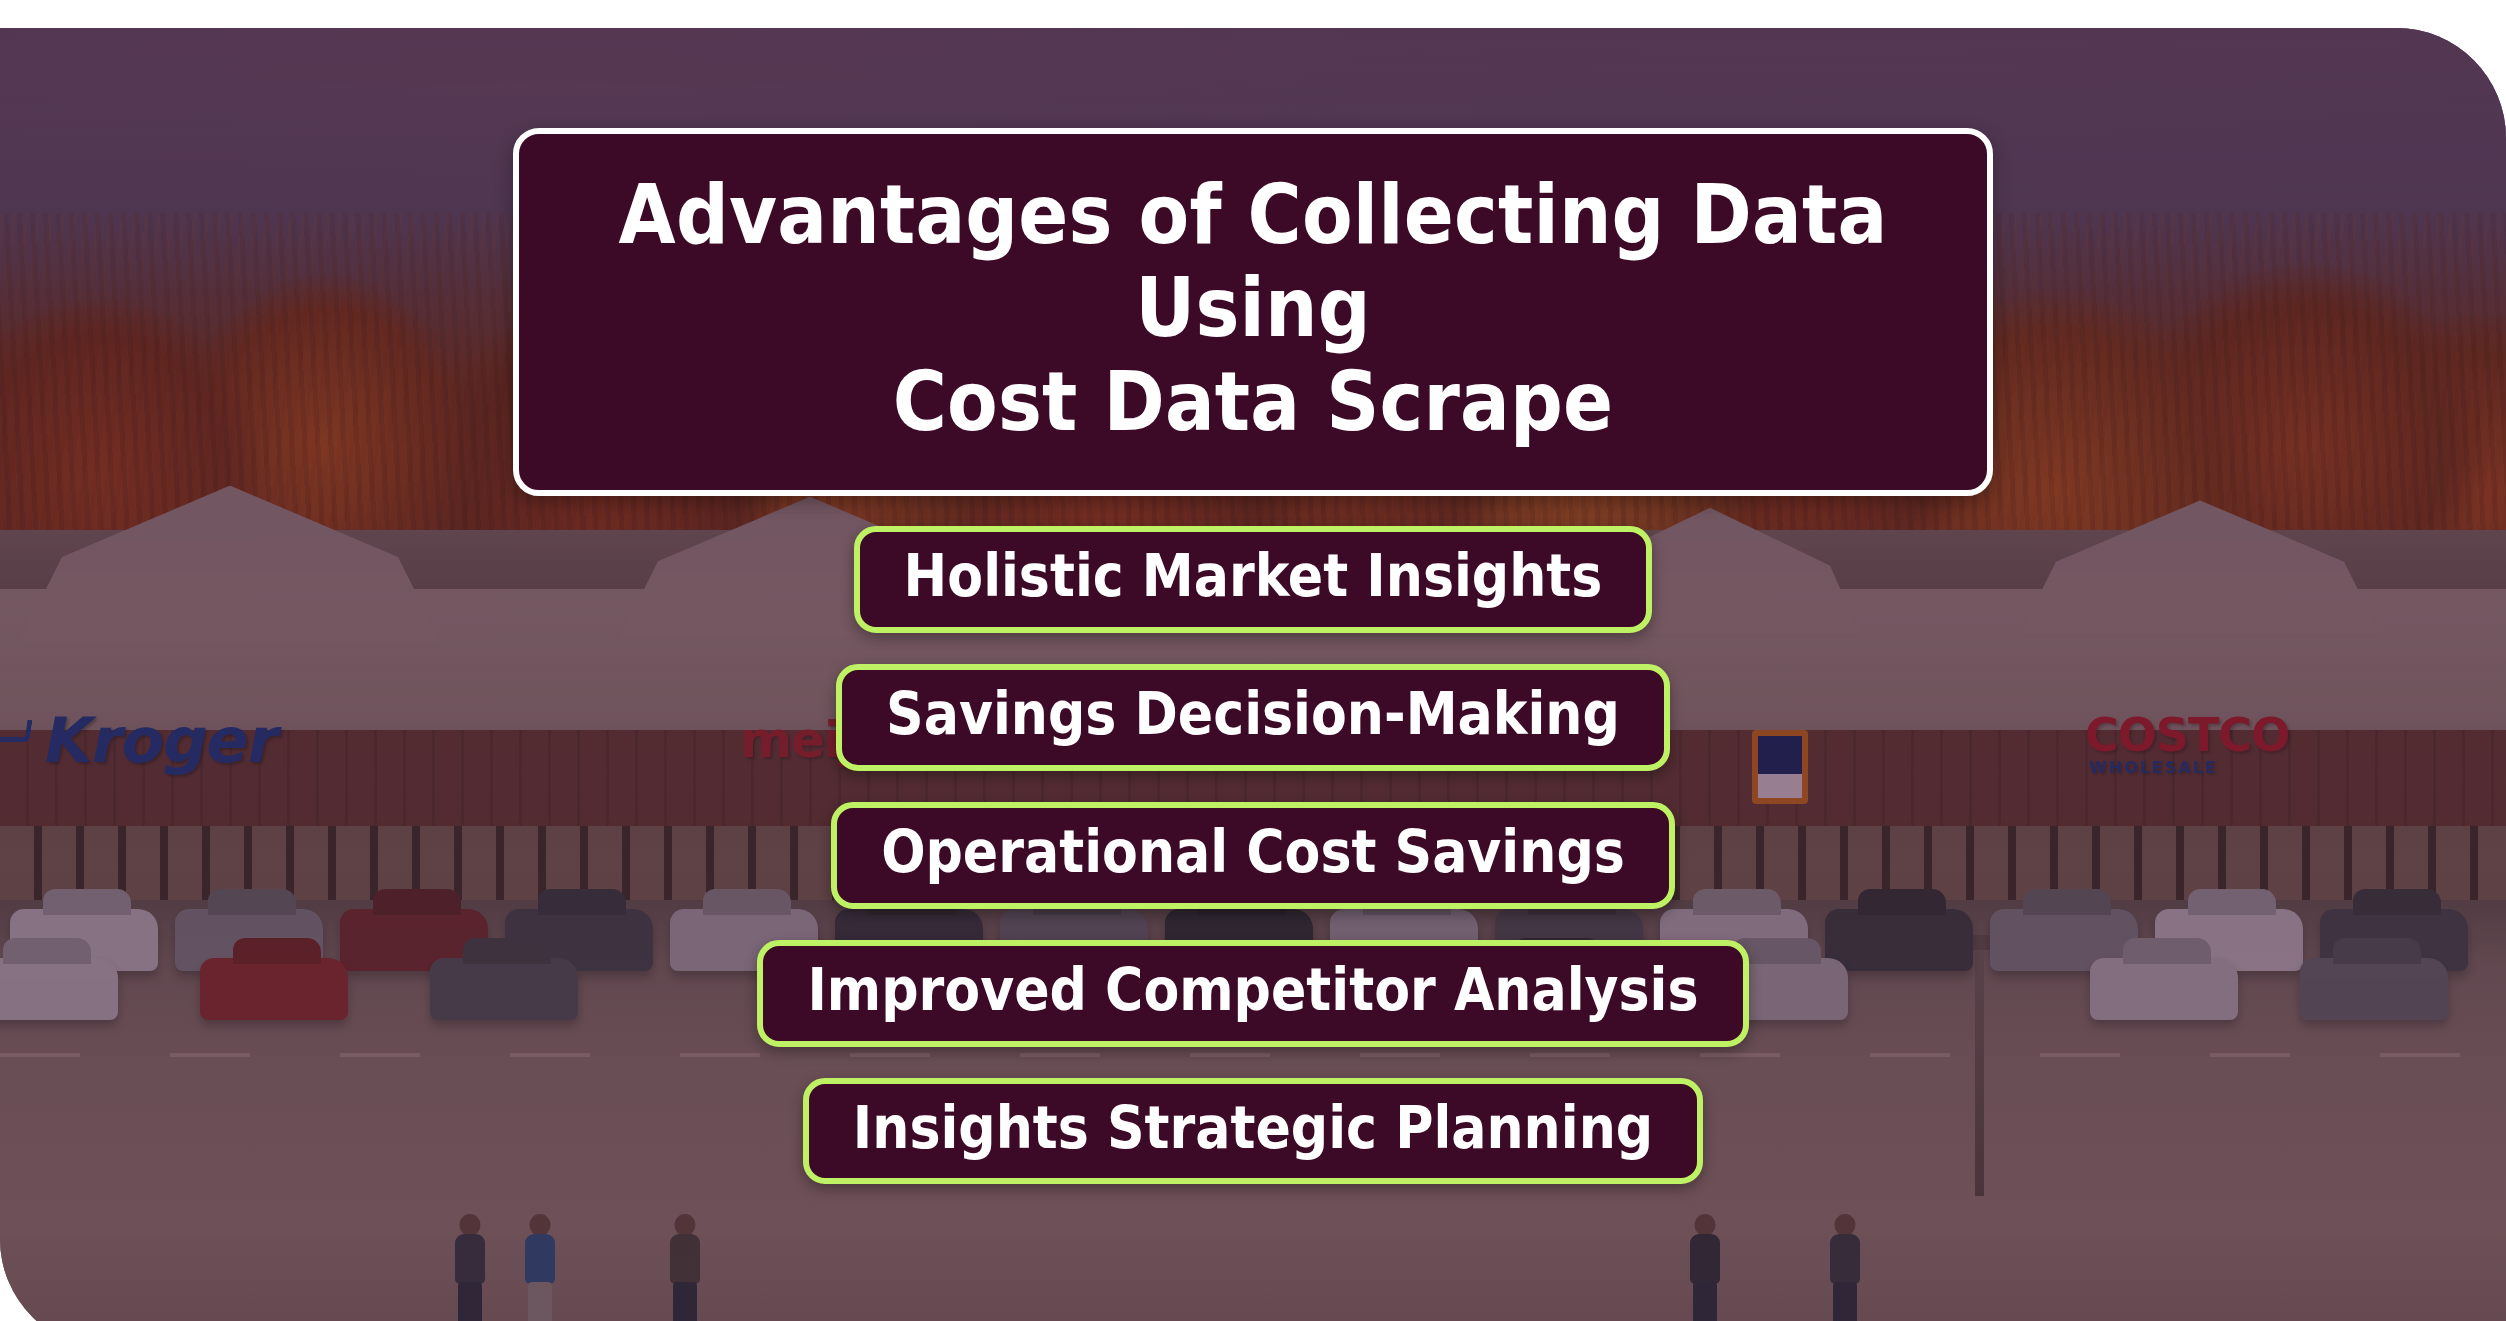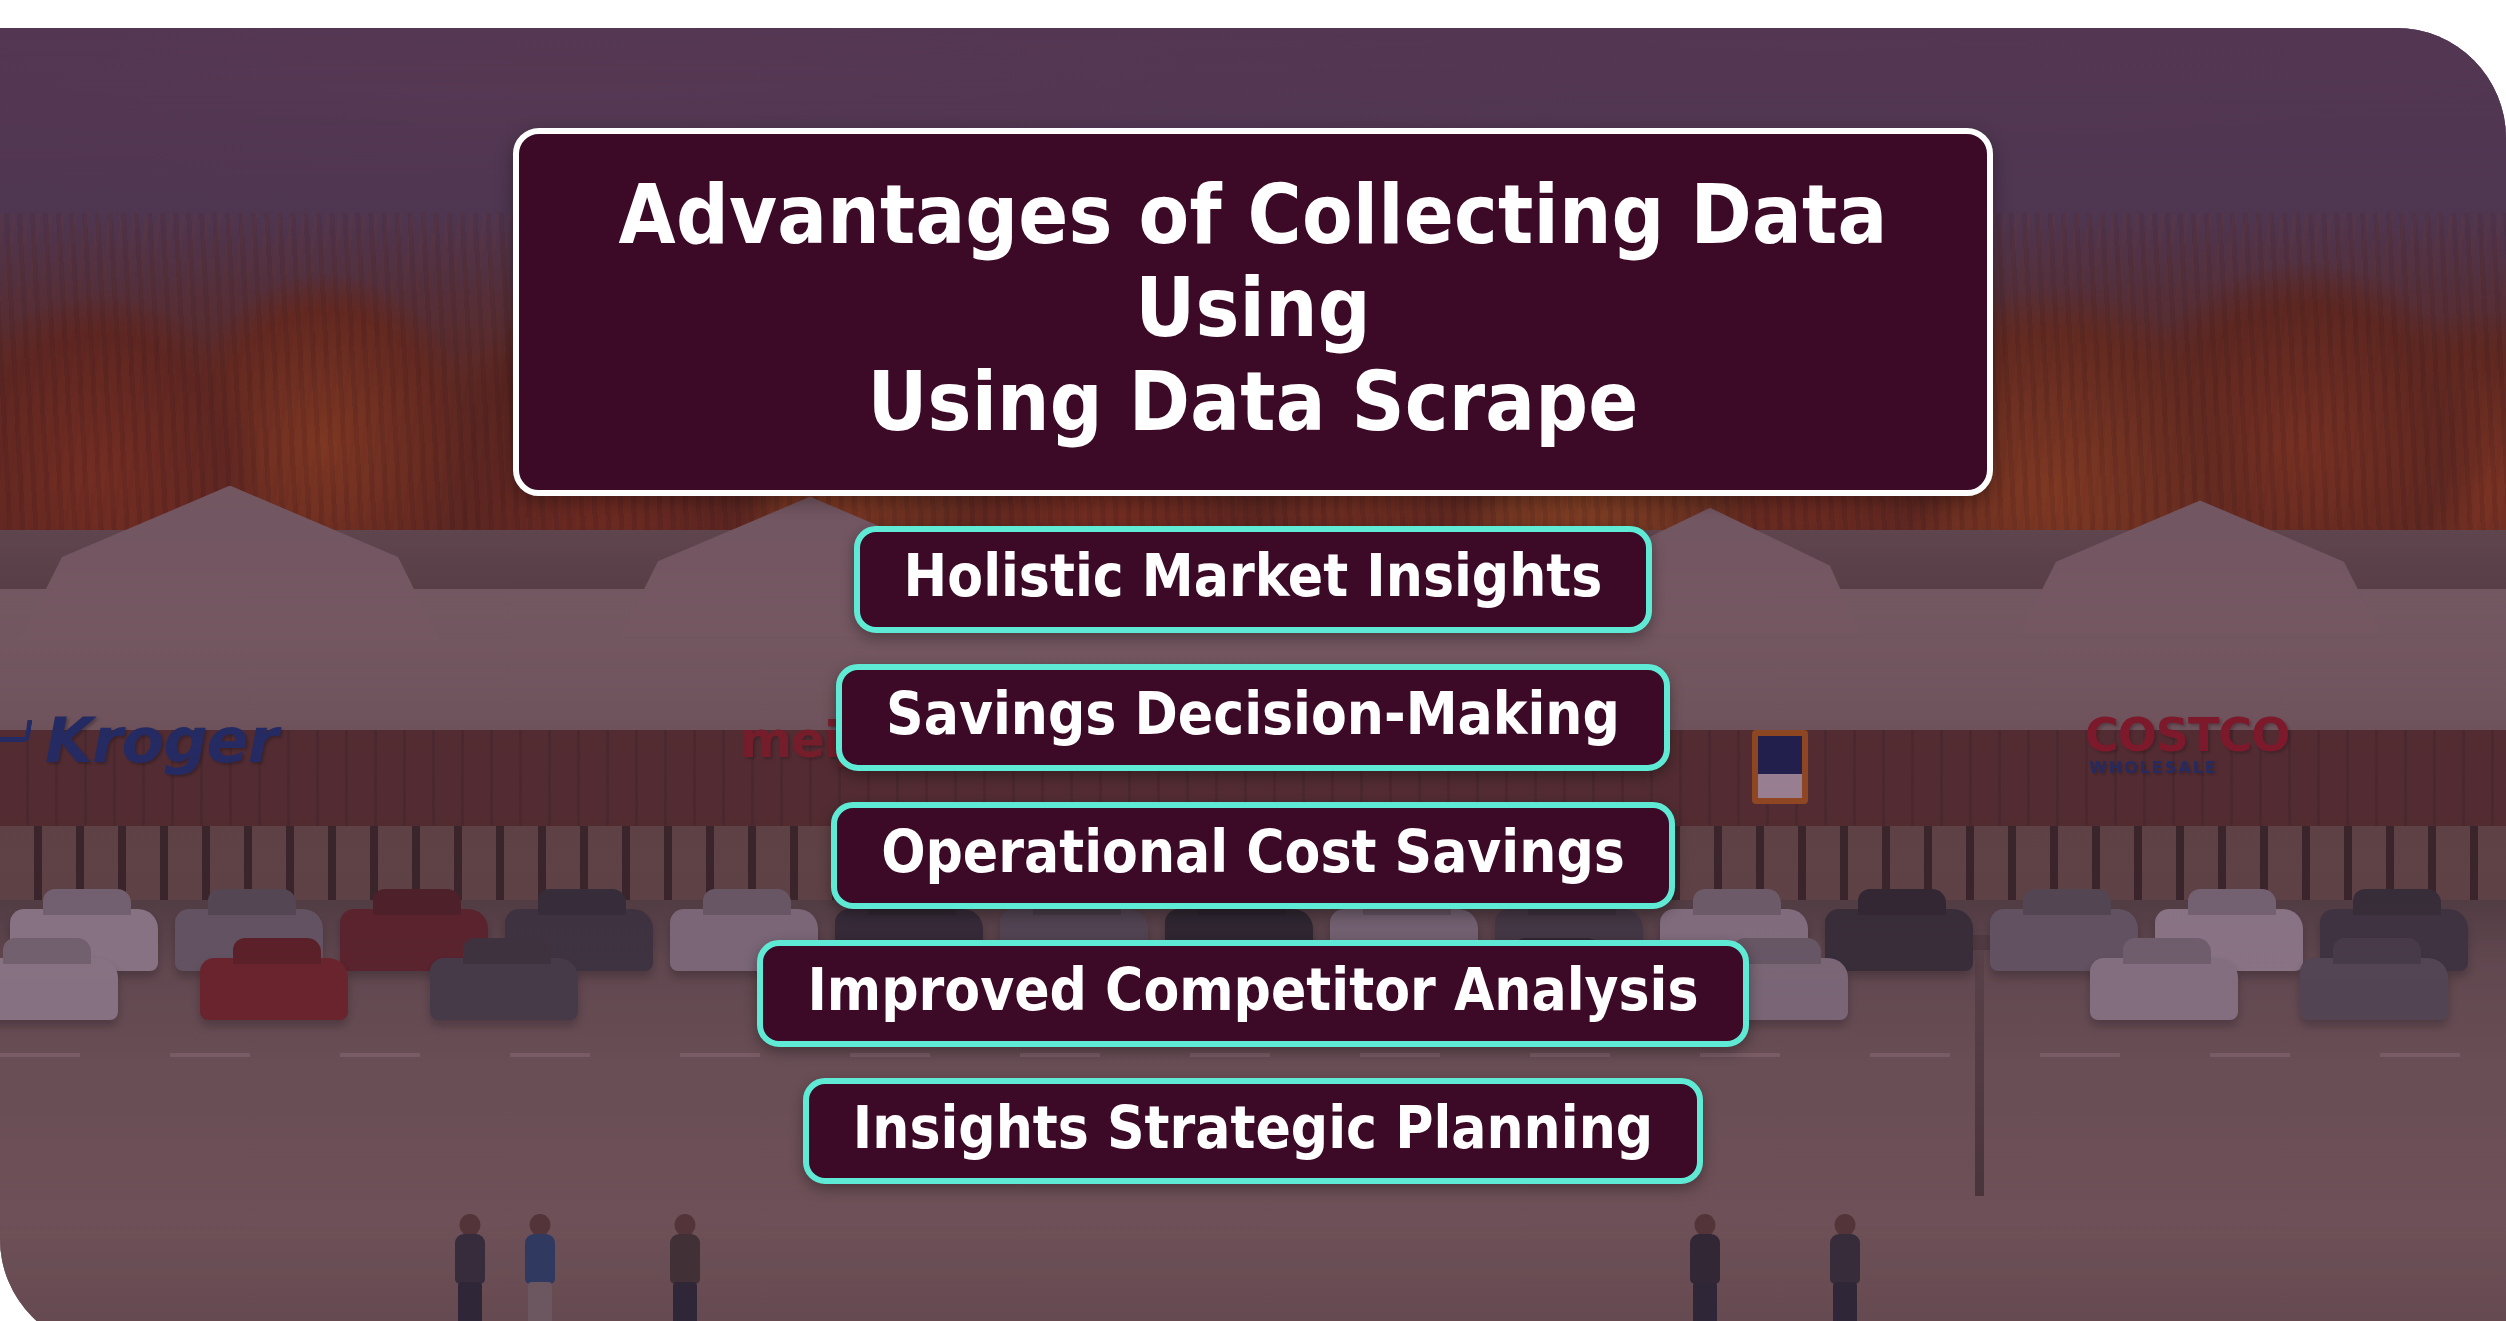--- a/index.html
+++ b/index.html
@@ -226,21 +226,21 @@
     left:50%; transform:translateX(-50%);
     top:498px;
     width:2100px;
     display:flex;
     flex-direction:column;
     align-items:center;
     gap:31px;
   }
   .pill{
     background:#3c0a27;
-    border:6px solid #5eead4;
+    border:6px solid #bef264;
     border-radius:22px;
     padding:14px 44px 20px;
     box-shadow:0 5px 14px rgba(0,0,0,.32);
     white-space:nowrap;
   }
   .pill span{
     display:block;
     color:#ffffff;
     font-family:"DejaVu Sans Condensed","Liberation Sans", sans-serif;
     font-weight:bold;
@@ -349,21 +349,21 @@
 
     <div class="tint"></div>
     <div class="tint2"></div>
   </div>
 
   <div class="content">
 
     <div class="title-card">
       <h1>
         <span>Advantages of Collecting Data Using</span><br>
-        <span>Using Data Scrape</span>
+        <span>Cost Data Scrape</span>
       </h1>
     </div>
 
     <div class="benefits">
       <div class="pill">
         <span>Holistic Market Insights</span>
       </div>
       <div class="pill">
         <span>Savings Decision-Making</span>
       </div>

